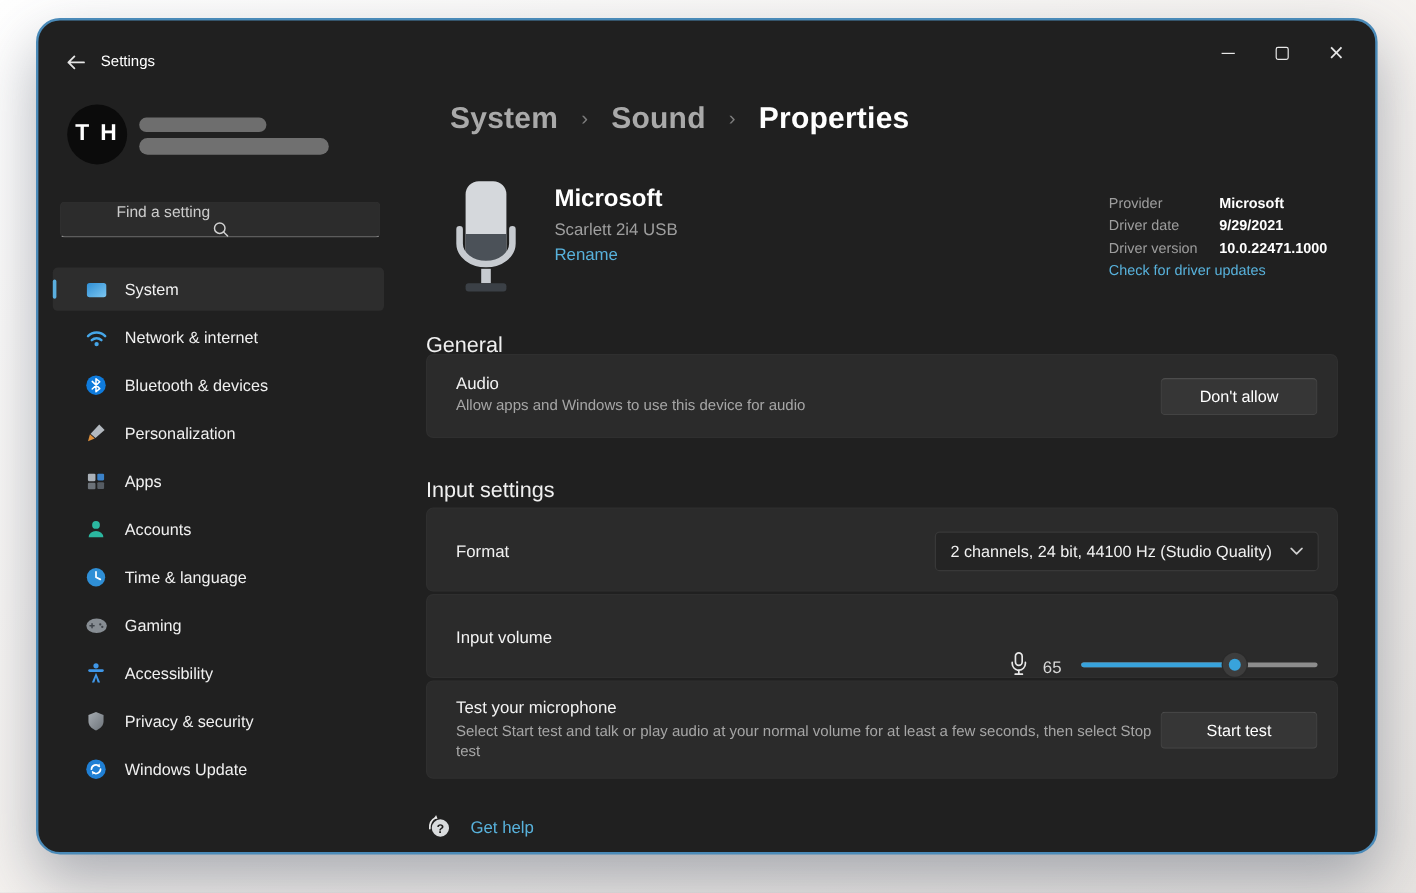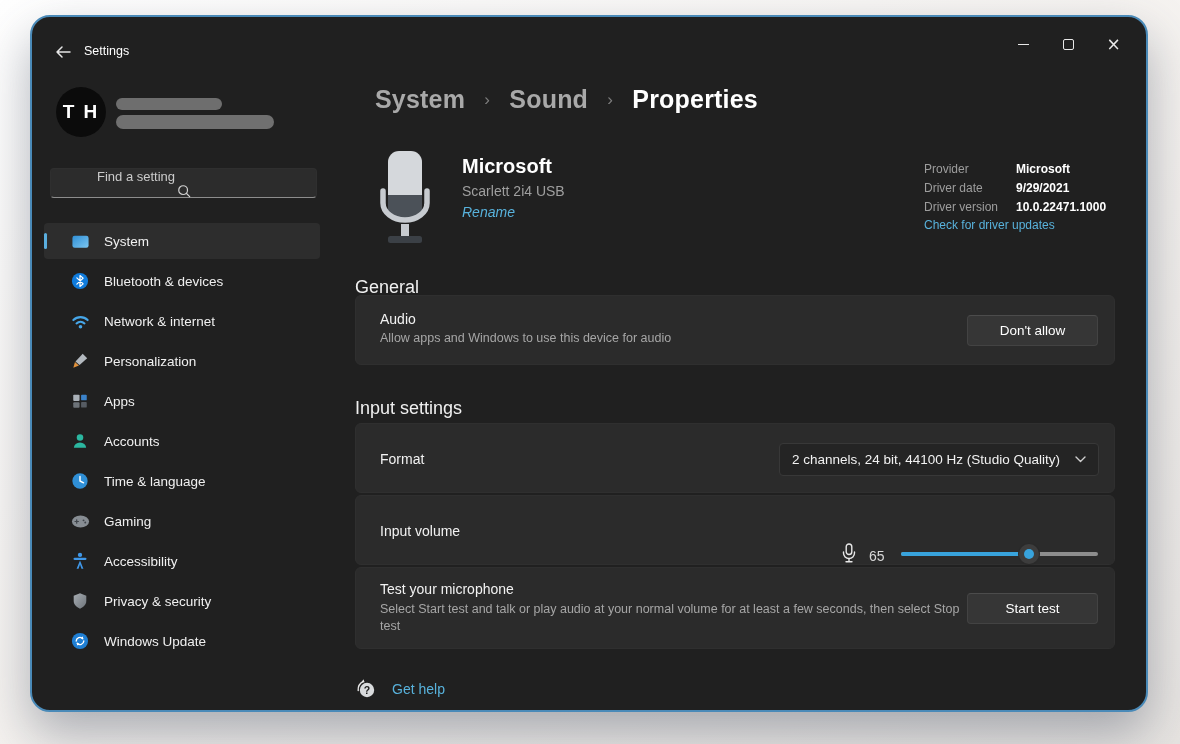--- a/index.html
+++ b/index.html
@@ -53,21 +53,21 @@
   .breadcrumb { position:absolute; left:0; top:68px; font-size:25px; font-weight:600; letter-spacing:.2px;margin-left:20px; }
   .crumb { color:#a9a9a9; }
   .crumb.current { color:#ffffff; }
   .crumb-sep { color:#7d7d7d; font-size:17px; font-weight:400; margin:0 12px; position:relative; top:-3px; }
 
   .device-icon { position:absolute; left:17px; top:132px; }
   .device-info { position:absolute; left:107px; top:138px; }
   .device-name { font-size:20px; font-weight:700; color:#fff; }
   .device-model { font-size:14px; color:#9f9f9f; margin-top:5px; }
   .link { color:#58b2dc; cursor:pointer; }
-  .device-rename { font-size:14px; margin-top:5px; display:inline-block;font-style:italic; }
+  .device-rename { font-size:14px; margin-top:5px; display:inline-block; }
 
   .driver { position:absolute; left:569px; top:143px; width:214px; font-size:12px; }
   .driver-row { line-height:19px; display:flex; }
   .driver-label { color:#9d9d9d; width:92px; flex:none; }
   .driver-value { color:#ffffff; font-weight:700; }
   .driver-link { font-size:12px; margin-top:1px; display:inline-block; }
 
   .section-heading { position:absolute; font-size:18px; font-weight:400; color:#f0f0f0; }
   .card { position:absolute; left:0; width:760px; background:#2b2b2b;
     border:1px solid #2f2f2f; border-radius:6px; }
@@ -150,37 +150,37 @@
                 </linearGradient>
               </defs>
               <rect x="1.5" y="4" width="17" height="12.5" rx="2.4" fill="url(#sysg)"></rect>
             </svg>
         </span>
         <span class="nav-label">System</span>
       </div>
       <div class="nav-item">
 
         <span class="nav-ic">
-          <svg width="18" height="18" viewBox="0 0 20 20">
-              <circle cx="10" cy="10" r="9" fill="#0f7bdc"></circle>
-              <path d="M6.5 6.5 L13.5 13.2 L10 16 V4 L13.5 6.8 L6.5 13.5" stroke="#fff" stroke-width="1.4" fill="none" stroke-linejoin="round" stroke-linecap="round"></path>
-            </svg>
-        </span>
-        <span class="nav-label">Bluetooth &amp; devices</span>
-      </div>
-      <div class="nav-item">
-
-        <span class="nav-ic">
           <svg width="19" height="19" viewBox="0 0 20 20">
               <path d="M2.5 8.5 a10.5 10.5 0 0 1 15 0" stroke="#46a6e8" stroke-width="2.2" fill="none" stroke-linecap="round"></path>
               <path d="M5.8 12 a6.2 6.2 0 0 1 8.4 0" stroke="#46a6e8" stroke-width="2.2" fill="none" stroke-linecap="round"></path>
               <circle cx="10" cy="15.5" r="1.9" fill="#46a6e8"></circle>
             </svg>
         </span>
         <span class="nav-label">Network &amp; internet</span>
+      </div>
+      <div class="nav-item">
+
+        <span class="nav-ic">
+          <svg width="18" height="18" viewBox="0 0 20 20">
+              <circle cx="10" cy="10" r="9" fill="#0f7bdc"></circle>
+              <path d="M6.5 6.5 L13.5 13.2 L10 16 V4 L13.5 6.8 L6.5 13.5" stroke="#fff" stroke-width="1.4" fill="none" stroke-linejoin="round" stroke-linecap="round"></path>
+            </svg>
+        </span>
+        <span class="nav-label">Bluetooth &amp; devices</span>
       </div>
       <div class="nav-item">
 
         <span class="nav-ic">
           <svg width="18" height="18" viewBox="0 0 20 20">
               <path d="M13 2 L18 7 L9.5 14.5 L5 10.5 Z" fill="#b3b9bf"></path>
               <path d="M8.8 15 L4.4 11 L2.6 17.4 Z" fill="#e0913c"></path>
             </svg>
         </span>
         <span class="nav-label">Personalization</span>

